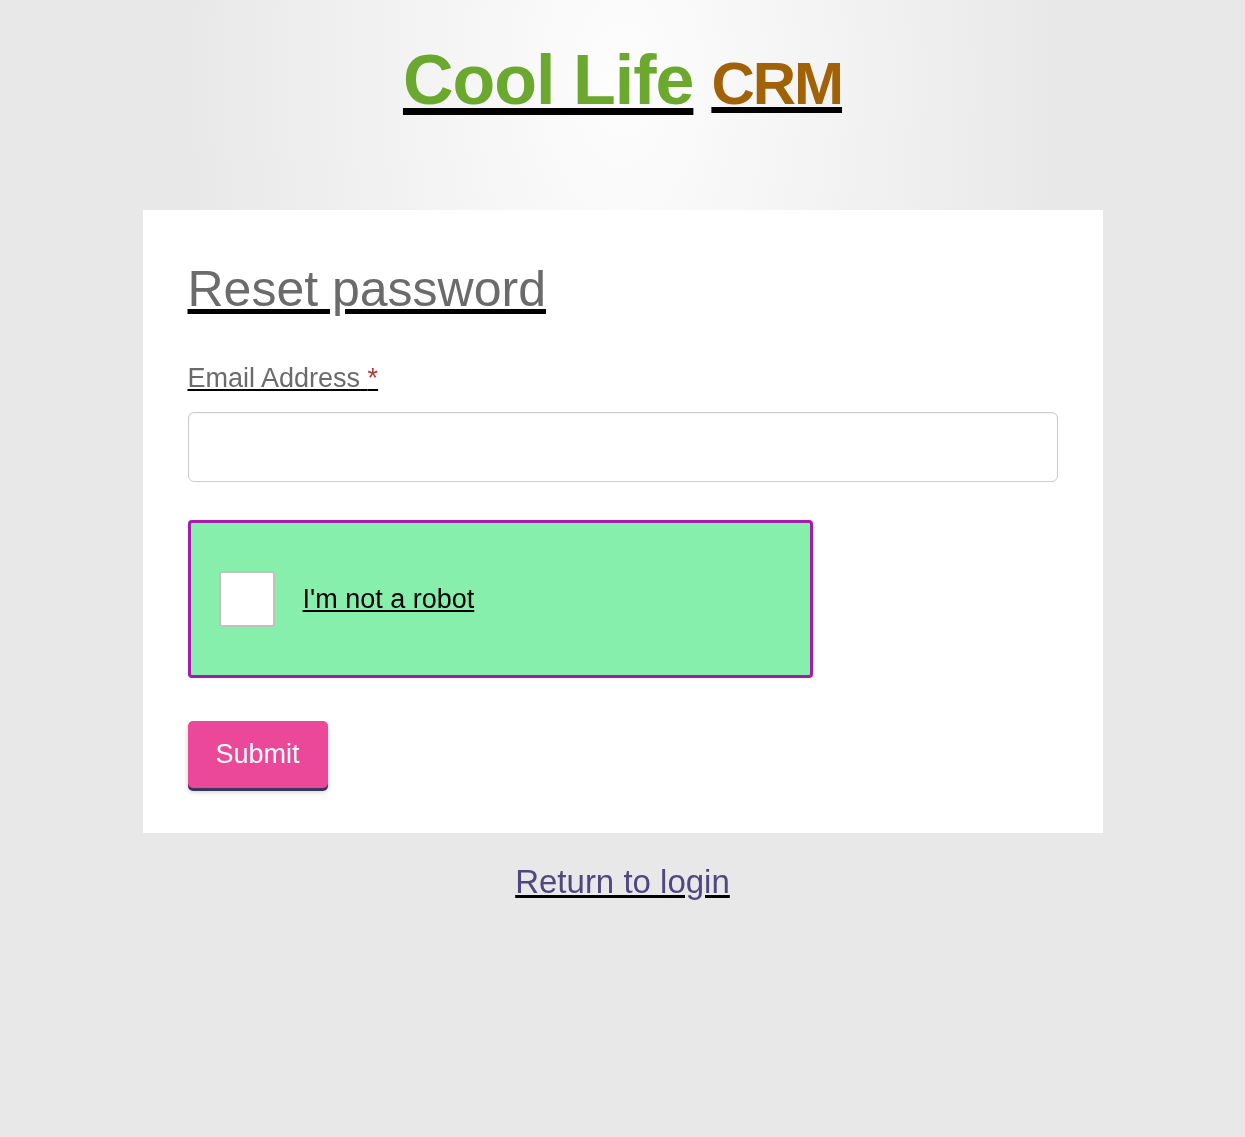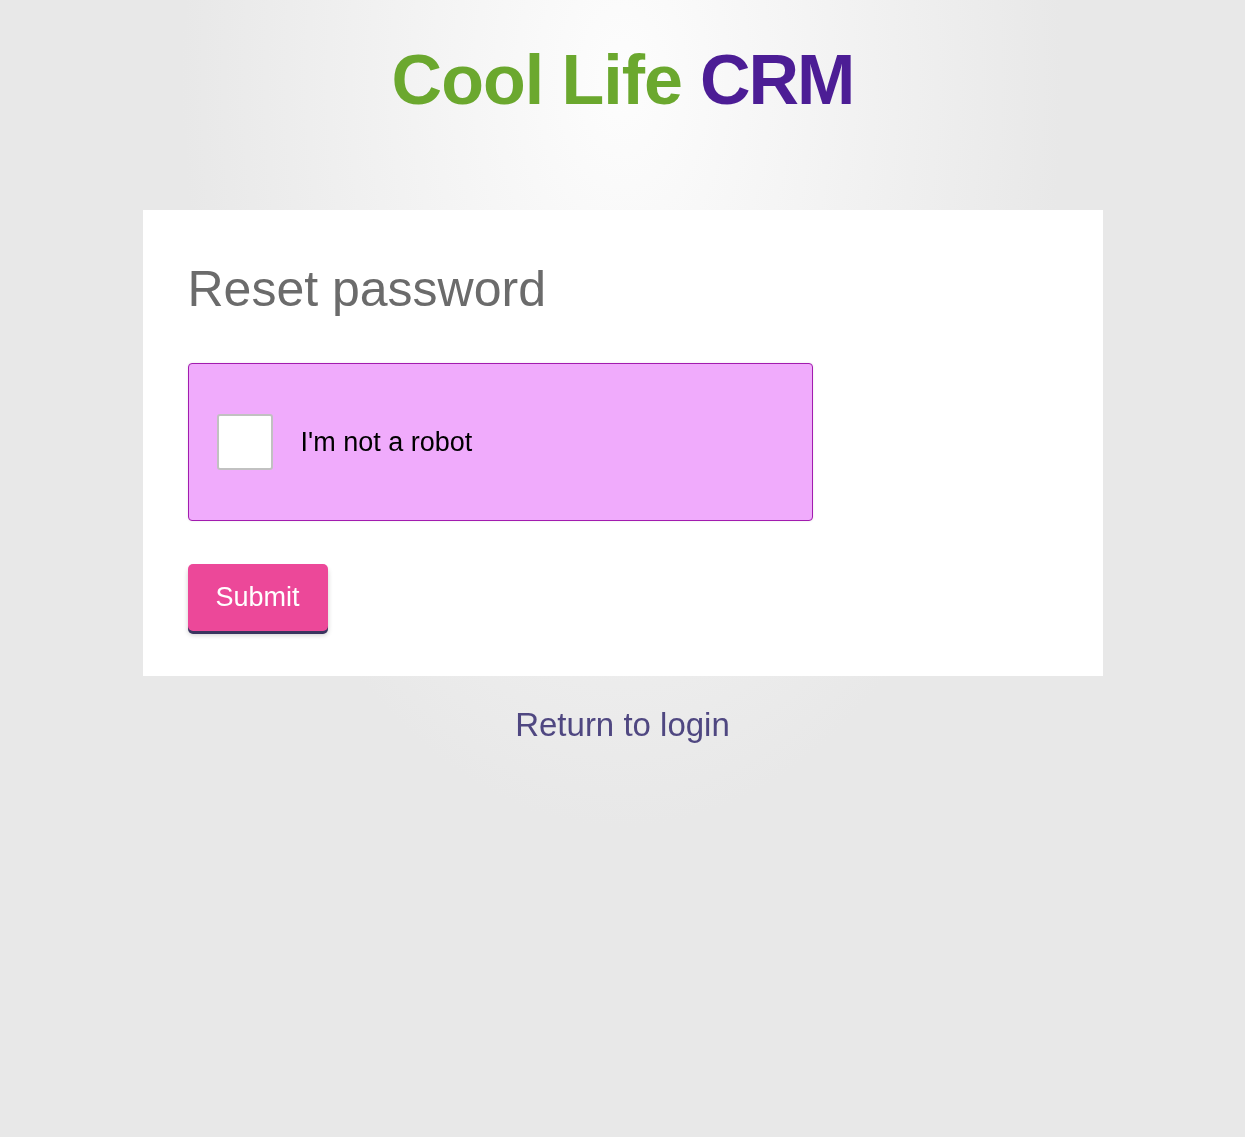--- a/index.html
+++ b/index.html
@@ -11,37 +11,38 @@
       font-family: Arial, Helvetica, sans-serif;
       background: radial-gradient(ellipse at center 80px, #fdfdfd 0%, #e8e8e8 50%);
       min-height: 1137px;
       width: 1245px;
     }
     .container {
       display: flex;
       flex-direction: column;
       align-items: center;
       padding-top: 40px;
+      text-decoration: underline;
     }
     .logo {
       display: flex;
       align-items: baseline;
       gap: 18px;
       margin-bottom: 90px;
     }
     .logo-left {
       font-size: 70px;
       font-weight: bold;
       color: #6ba82e;
       letter-spacing: -1px;
     }
     .logo-right {
-      font-size: 70px;
+      font-size: 60px;
       font-weight: bold;
-      color: #4c1d95;
+      color: #a16207;
       letter-spacing: -2px;
     }
     .card {
       background: #ffffff;
       width: 960px;
       padding: 50px 45px 45px 45px;
     }
     .page-title {
       font-size: 50px;
       font-weight: normal;
@@ -71,22 +72,22 @@
       height: 70px;
       border: 1px solid #cccccc;
       border-radius: 6px;
       font-size: 24px;
       padding: 0 16px;
       box-shadow: inset 0 1px 2px rgba(0,0,0,0.05);
     }
     .recaptcha-box {
       width: 625px;
       height: 158px;
-      background: #f0abfc;
-      border: 1px solid #a21caf;
+      background: #86efac;
+      border: 3px solid #a21caf;
       border-radius: 4px;
       display: flex;
       align-items: center;
       padding: 0 20px 0 28px;
       box-shadow: 0 0 3px rgba(0,0,0,0.08);
     }
     .recaptcha-check {
       width: 56px;
       height: 56px;
       border: 2px solid #c1c1c1;
@@ -148,20 +149,27 @@
 
 <div class="container">
   <div class="logo">
     <span class="logo-left">Cool Life</span>
     <span class="logo-right">CRM</span>
   </div>
 
   <div class="card">
     <h1 class="page-title">Reset password</h1>
 
+    <div class="form-group">
+      <label class="label">
+        <span>Email Address</span>
+        <span class="required">*</span>
+      </label>
+      <input type="text" class="text-input" value="" style="">
+    </div>
 
     <div class="form-group">
       <div class="recaptcha-box">
         <div class="recaptcha-check"></div>
         <div class="recaptcha-label">I'm not a robot</div>
       </div>
     </div>
 
     <button class="submit-btn">Submit</button>
   </div>

